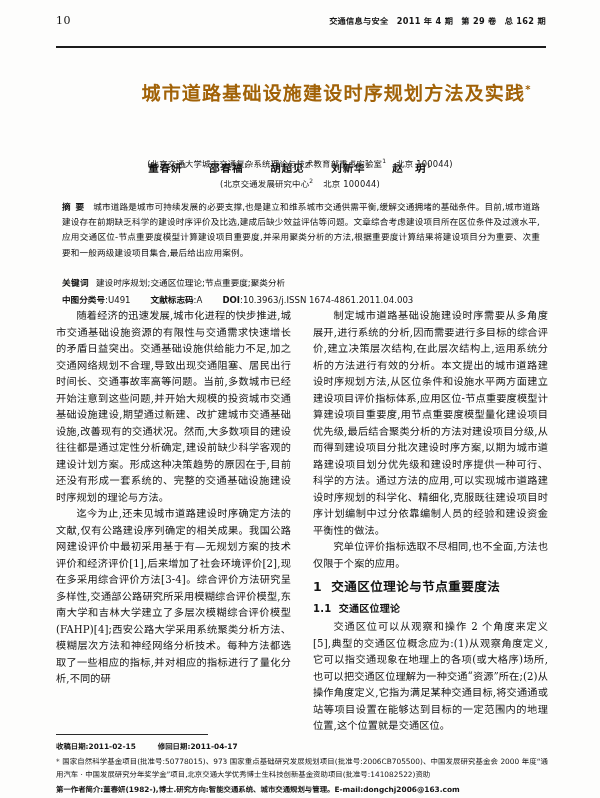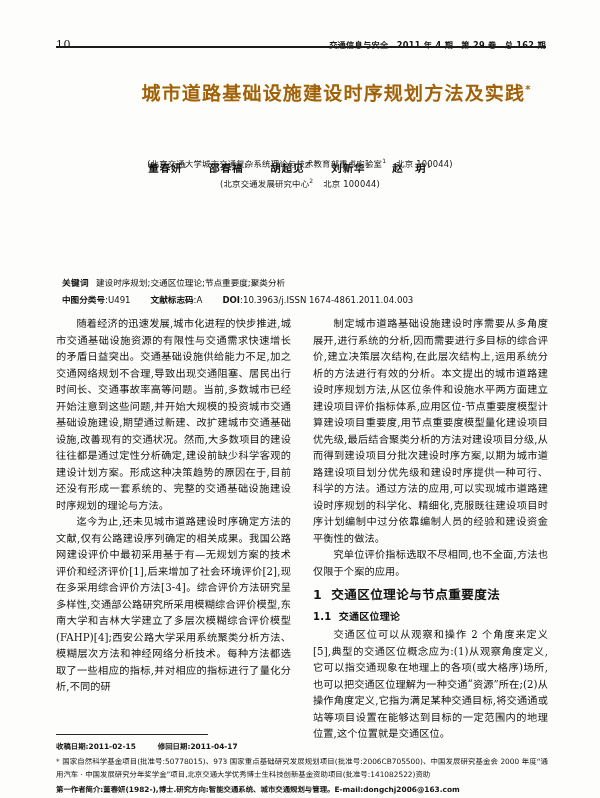--- a/index.html
+++ b/index.html
@@ -41,21 +41,20 @@
     letter-spacing: .5px;
     color: #161616;
   }
   .journal-line {
     font-family: "DejaVu Sans", "Liberation Sans", sans-serif;
     font-size: 8.2px;
     font-weight: bold;
     color: #161616;
     letter-spacing: .3px;
     white-space: nowrap;
-    margin-top: 24px;
   }
   .journal-line span { margin-left: 5px; }
   .journal-line span:first-child { margin-left: 0; }
 
   .head-rule {
     position: absolute;
     left: 56px;
     top: 46px;
     width: 490px;
     height: 2.2px;
@@ -160,21 +159,21 @@
     font-size: 8.6px;
     color: #141414;
   }
   .clc-line .seg { margin-right: 20px; margin-top: 17px; }
   .clc-line .seg-label { font-weight: bold; }
 
   
   .columns {
     position: absolute;
     left: 56px;
-    top: 316px;
+    top: 308px;
     width: 492px;
     display: flex;
     gap: 22px;
   }
   .col {
     width: 235px;
     font-family: "DejaVu Serif", "Liberation Serif", serif;
     font-size: 10.2px;
     line-height: 16.5px;
     text-align: justify;
@@ -256,20 +255,23 @@
     <span class="au"><span>赵　玥</span><sup>1</sup></span>
   </div>
 
   <div class="affil affil-1">
     <span>(北京交通大学城市交通复杂系统理论与技术教育部重点实验室</span><sup>1</sup><span class="city">北京 100044)</span>
   </div>
   <div class="affil affil-2">
     <span>(北京交通发展研究中心</span><sup>2</sup><span class="city">北京 100044)</span>
   </div>
 
+  <div class="abstract-block">
+    <span class="abs-label">摘要</span><span class="abs-text">城市道路是城市可持续发展的必要支撑,也是建立和维系城市交通供需平衡,缓解交通拥堵的基础条件。目前,城市道路建设存在前期缺乏科学的建设时序评价及比选,建成后缺少效益评估等问题。文章综合考虑建设项目所在区位条件及过渡水平,应用交通区位-节点重要度模型计算建设项目重要度,并采用聚类分析的方法,根据重要度计算结果将建设项目分为重要、次重要和一般两级建设项目集合,最后给出应用案例。</span>
+  </div>
 
   <div class="keywords">
     <span class="kw-label">关键词</span><span>建设时序规划;交通区位理论;节点重要度;聚类分析</span>
   </div>
 
   <div class="clc-line">
     <span class="seg"><span class="seg-label">中图分类号</span>:<span>U491</span></span><span class="seg"><span class="seg-label">文献标志码</span>:<span>A</span></span><span class="seg"><span class="seg-label">DOI</span>:<span>10.3963/j.ISSN 1674-4861.2011.04.003</span></span>
   </div>
 
   <div class="columns">

